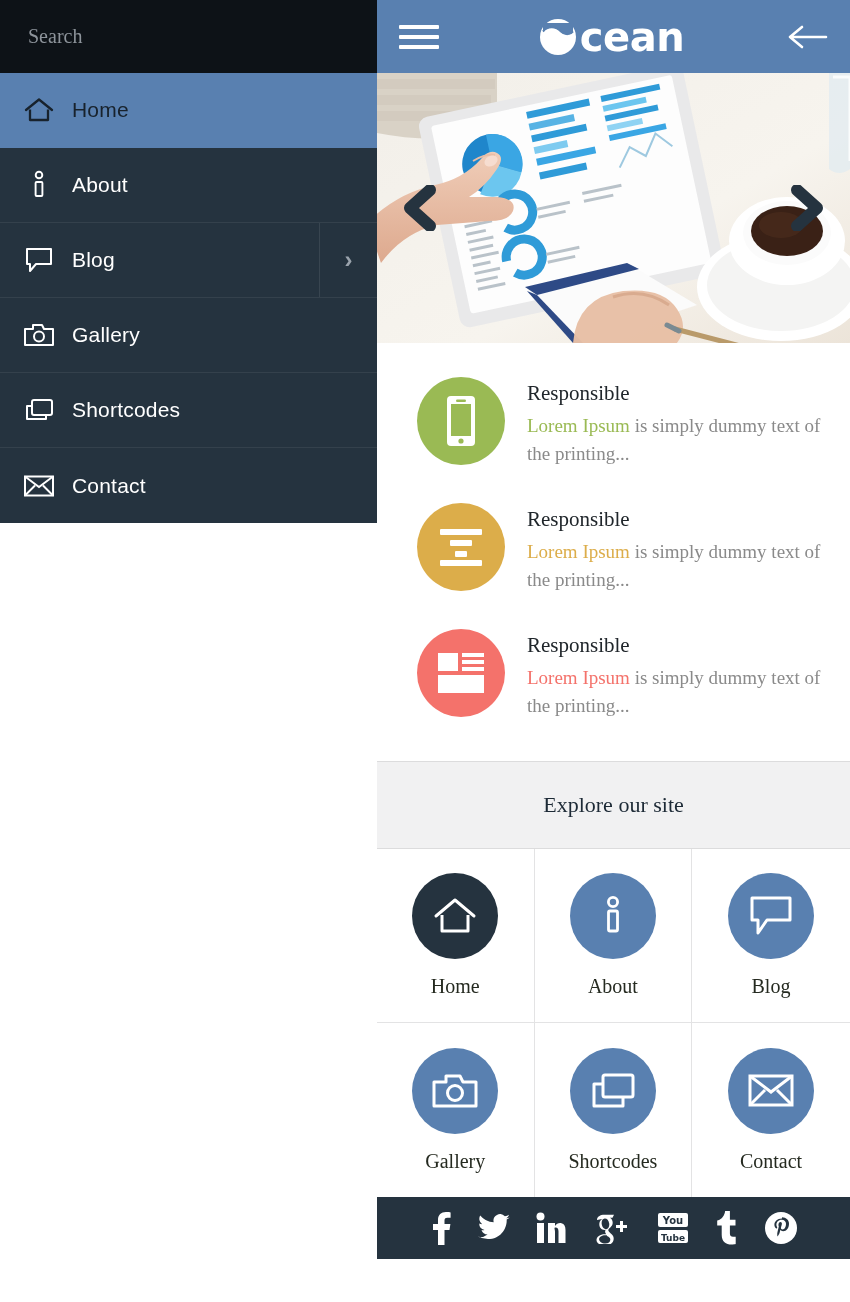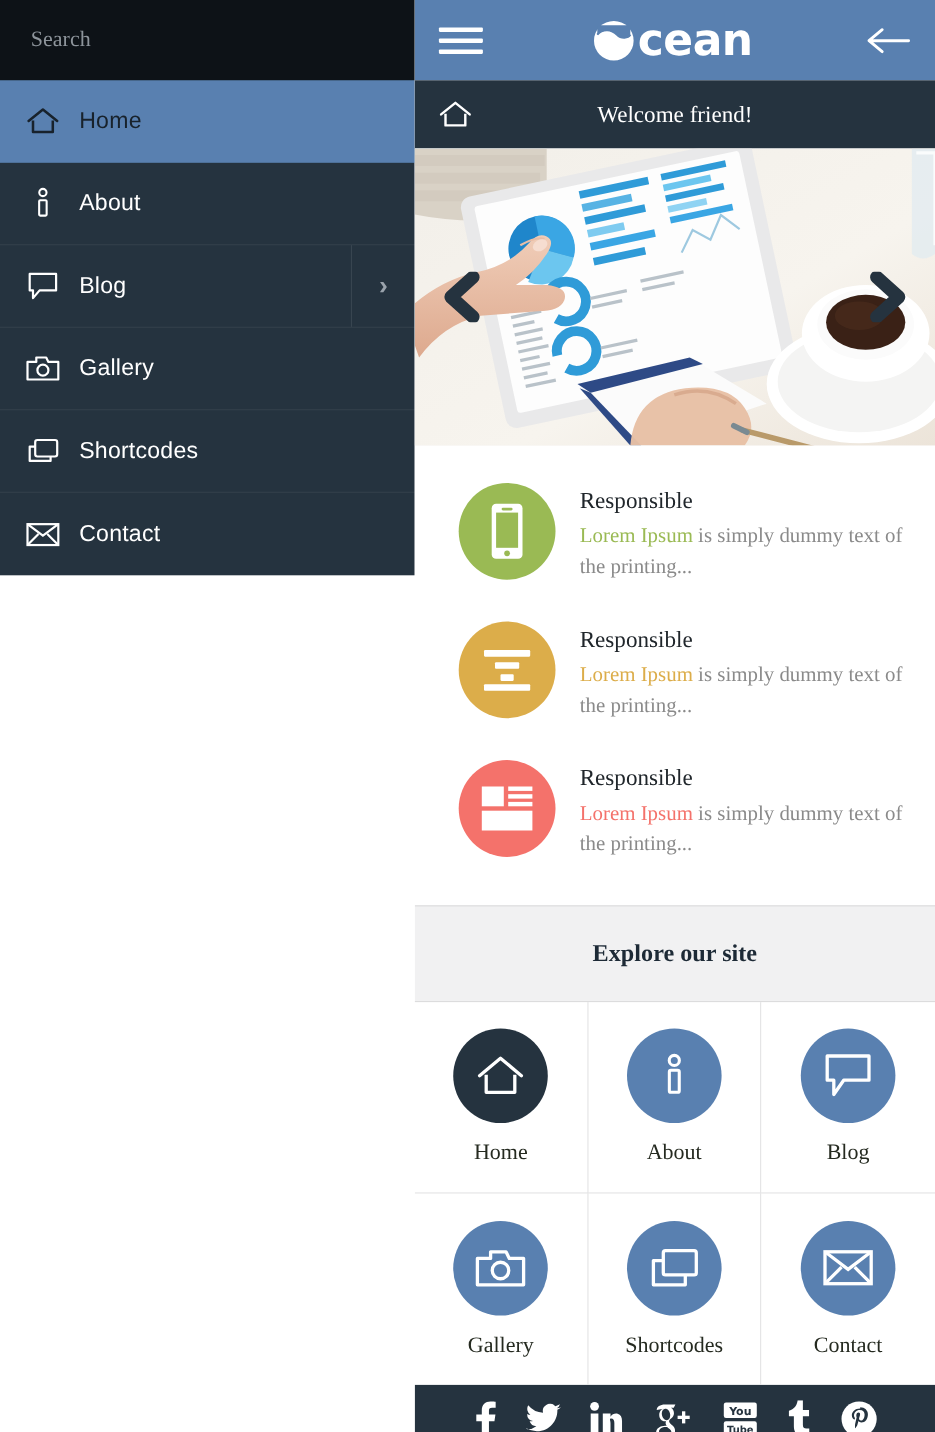--- a/index.html
+++ b/index.html
@@ -145,21 +145,21 @@
 
   
   .explore-bar {
     background:#f1f1f2;
     border-top:1px solid #dcdcdd; border-bottom:1px solid #dcdcdd;
     height: 88px; display:flex; align-items:center; justify-content:center;
     margin-top: 8px;
   }
   .explore-title {
     font-family:"Liberation Serif", serif;
-    font-weight:bold; font-size: 22px; color:#1d2a36;
+    font-weight:normal; font-size: 22px; color:#1d2a36;
   }
 
   .grid { display:flex; flex-wrap:wrap; }
   .grid-cell {
     width: 157.6px; height: 174px;
     display:flex; flex-direction:column; align-items:center; justify-content:center;
     border-right:1px solid #e3e3e4; border-bottom:1px solid #e3e3e4;
     cursor:pointer;
   }
   .grid-cell:nth-child(3n) { border-right:none; }
@@ -276,29 +276,20 @@
         </svg>
         <span class="brand-text">cean</span>
       </div>
       <div class="backarrow">
         <svg width="42" height="28" viewBox="0 0 42 28">
           <path d="M40 14 H4 M16 4 L4 14 L16 24" fill="none" stroke="#fff" stroke-width="2.6" stroke-linecap="round" stroke-linejoin="round"></path>
         </svg>
       </div>
     </div>
 
-    <div class="welcome">
-      <span class="welcome-home">
-        <svg width="30" height="26" viewBox="0 0 30 26">
-          <path d="M2 13 L15 2.5 L28 13" fill="none" stroke="#fff" stroke-width="2.2" stroke-linecap="round" stroke-linejoin="round"></path>
-          <path d="M6 12.5 V23 H24 V12.5" fill="none" stroke="#fff" stroke-width="2.2" stroke-linejoin="round"></path>
-        </svg>
-      </span>
-      <span class="welcome-text">Welcome friend!</span>
-    </div>
 
     <div class="hero">
       <svg class="hero-photo" viewBox="0 0 473 270" preserveAspectRatio="xMidYMid slice">
         <defs>
           <linearGradient id="deskg" x1="0" y1="0" x2="1" y2="1">
             <stop offset="0%" stop-color="#f2efe9"></stop>
             <stop offset="60%" stop-color="#f7f4ee"></stop>
             <stop offset="100%" stop-color="#ece4d9"></stop>
           </linearGradient>
           <linearGradient id="skinm" x1="0" y1="0" x2="0" y2="1">

